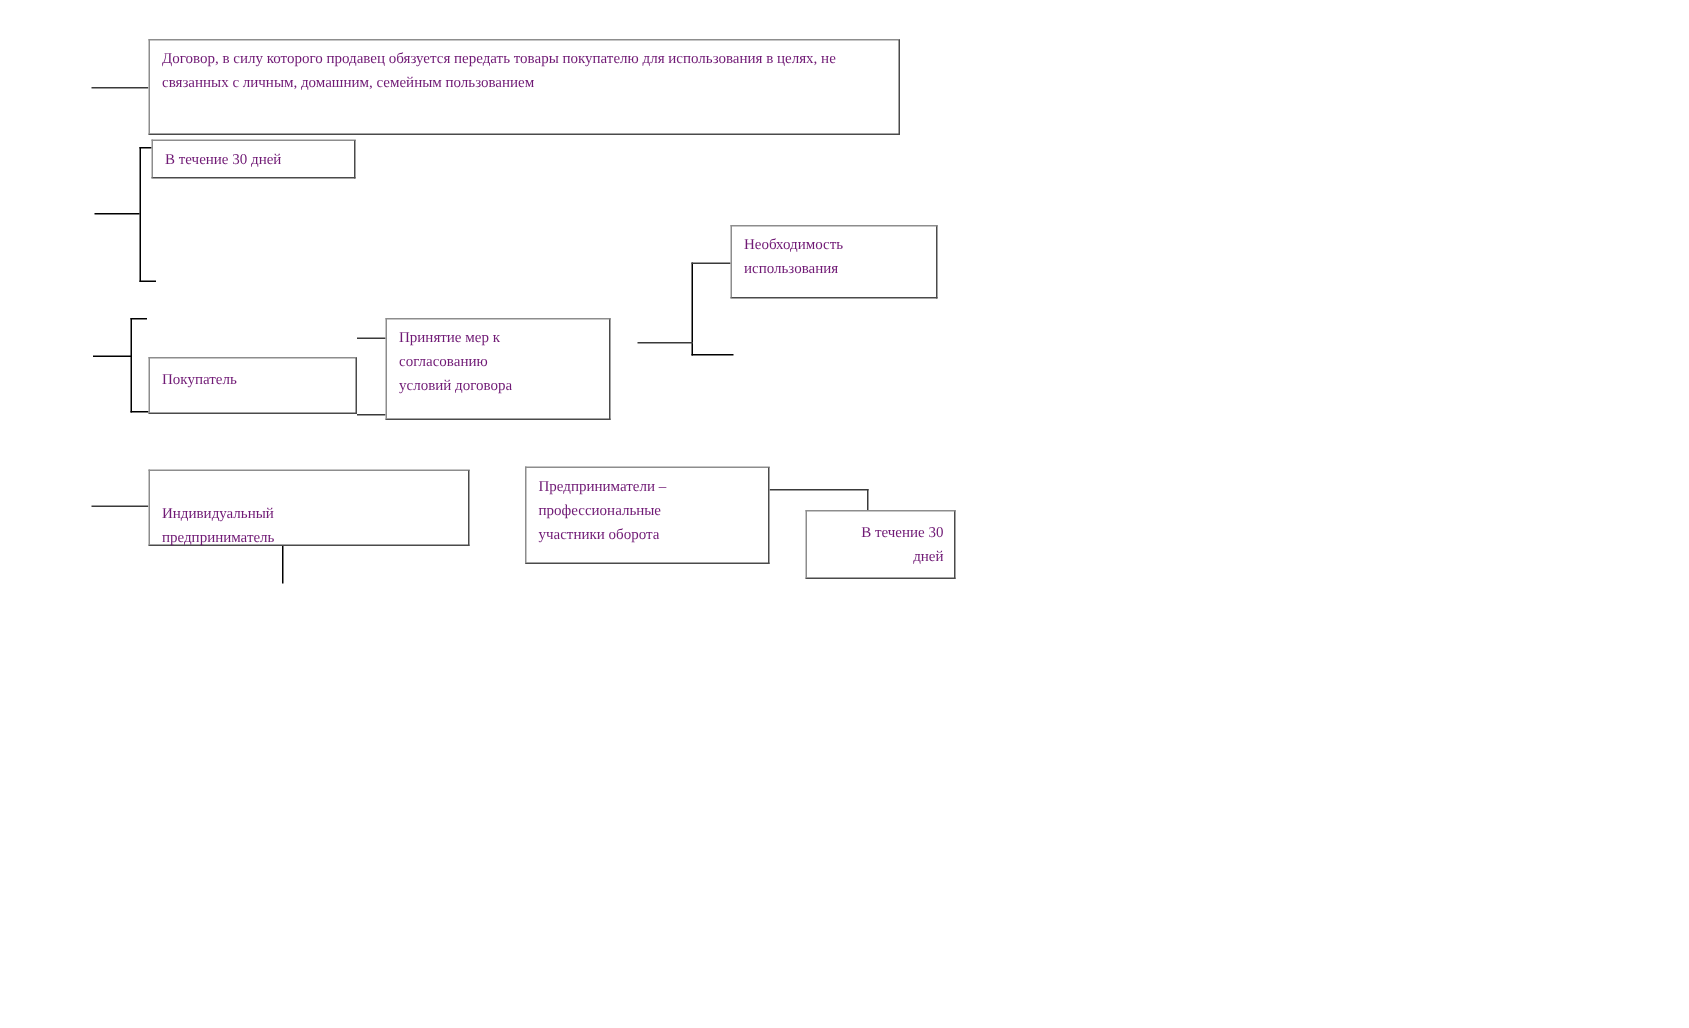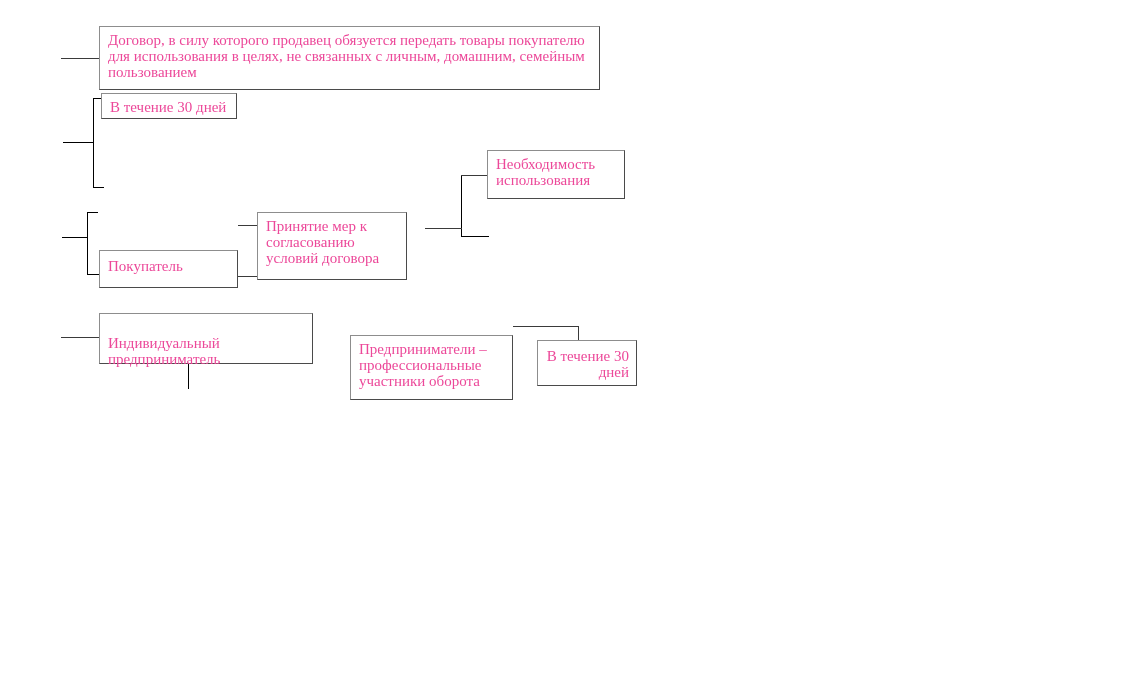--- a/index.html
+++ b/index.html
@@ -24,23 +24,23 @@
     height: 685px;
   }
   .node {
     position: absolute;
     box-sizing: border-box;
     background: #ffffff;
     border-top: 1px solid #8d8d8d;
     border-left: 1px solid #8d8d8d;
     border-right: 1px solid #4a4a4a;
     border-bottom: 1px solid #4a4a4a;
-    font-size: 15px;
+    font-size: 10px;
     line-height: 16px;
-    color: #ec4899;
+    color: #701a75;
     padding: 5px 7px 4px 8px;
     white-space: pre-line;
   }
   .edge {
     position: absolute;
     background: #3a3a3a;
   }
   .edge.h { height: 1px; }
   .edge.v { width: 1px; }
   .edge.dark { background: #000000; }
@@ -75,32 +75,32 @@
   <div class="edge h" style="left:61px; top:337px; width:38px;"></div>
   <div class="edge v dark" style="left:188px; top:364px; height:25px;"></div>
 
   <div class="edge h" style="left:513px; top:326px; width:66px;"></div>
   <div class="edge v" style="left:578px; top:326px; height:14px;"></div>
 
   <div class="node" style="left:99px; top:26px; width:501px; height:64px;">Договор, в силу которого продавец обязуется передать товары покупателю для использования в целях, не связанных с личным, домашним, семейным пользованием</div>
 
   <div class="node" style="left:101px; top:93px; width:136px; height:26px;">В течение 30 дней</div>
 
-  <div class="node" style="left:99px; top:250px; width:139px; height:38px; padding-top:7px;">Покупатель</div>
+  <div class="node" style="left:99px; top:238px; width:139px; height:38px; padding-top:7px;">Покупатель</div>
 
   <div class="node" style="left:257px; top:212px; width:150px; height:68px;">Принятие мер к
 согласованию
 условий договора</div>
 
   <div class="node" style="left:487px; top:150px; width:138px; height:49px;">Необходимость
 использования</div>
 
   <div class="node" style="left:99px; top:313px; width:214px; height:51px; padding-top:21px;">Индивидуальный
 предприниматель</div>
 
-  <div class="node" style="left:350px; top:311px; width:163px; height:65px;margin-top:24px;">Предприниматели –
+  <div class="node" style="left:350px; top:311px; width:163px; height:65px;">Предприниматели –
 профессиональные
 участники оборота</div>
 
   <div class="node" style="left:537px; top:340px; width:100px; height:46px; padding-top:7px;text-align:right;">В течение 30
 дней</div>
 
 </div>
 
 </body></html>

